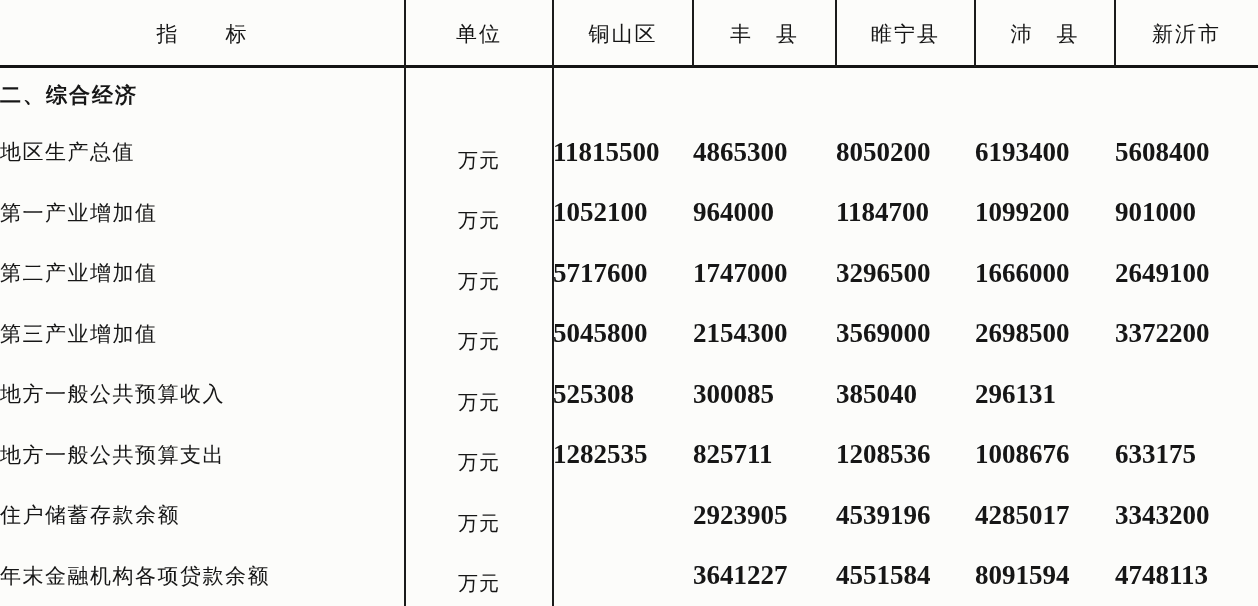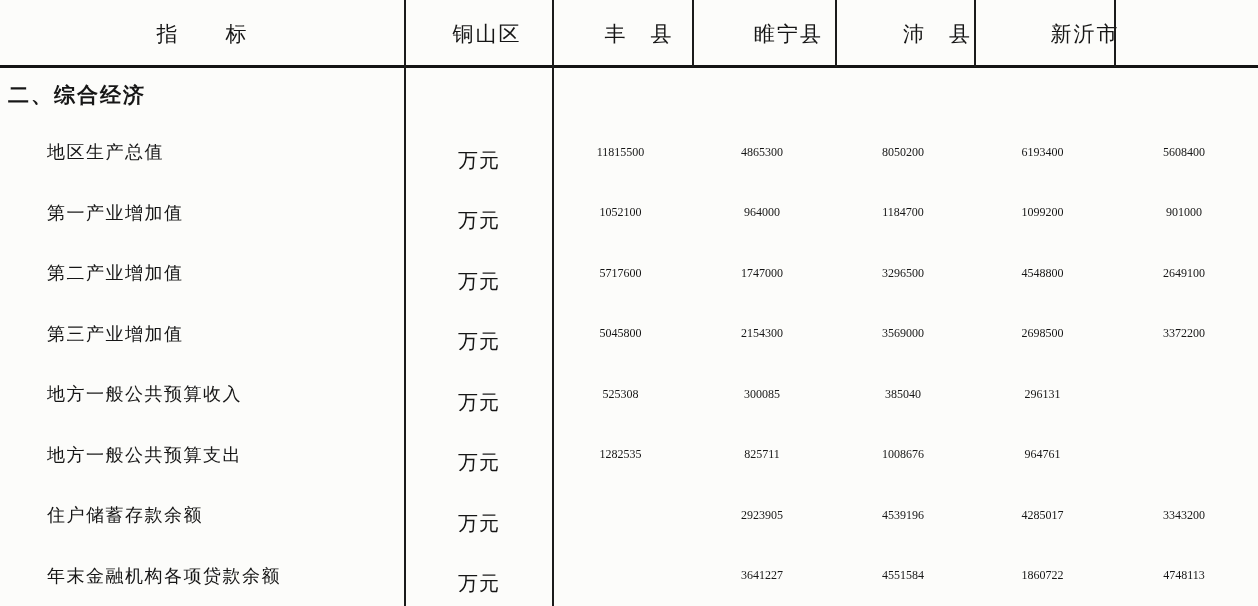--- a/index.html
+++ b/index.html
@@ -14,54 +14,53 @@
     background: #fcfcfa;
     color: #161616;
     font-family: "Liberation Serif", "DejaVu Serif", serif;
     overflow: hidden;
   }
   .row {
     display: grid;
     grid-template-columns: 405px 148px 140px 143px 139px 140px 143px;
     align-items: center;
   }
-  .thead-row   { height: 67px; gap: 8px; }
+  .thead-row   { height: 67px; }
   .section-row { height: 55px; }
   .data-row    { height: 60.5px; }
 
   .hcell {
     text-align: center;
     font-size: 21px;
     letter-spacing: 2px;
     white-space: pre;
   }
   .cell-ind {
-    padding-left: 47px;
-    font-size: 18px;
+    font-size: 21px;
     letter-spacing: 1.5px;
     white-space: pre;
   }
   .section-title {
-    padding-left: 8px;
+    padding-left: 0;
     font-family: "Liberation Sans", "DejaVu Sans", sans-serif;
     font-weight: 700;
     font-size: 21px;
     letter-spacing: 2px;
   }
   .cell-unit {
     text-align: center;
     font-size: 20px;
     letter-spacing: 1px;
     margin-top: 16px;
   }
   .cell-num {
-    text-align: center;
+    text-align: left;
     padding-right: 5px;
-    font-size: 12px;
-    font-weight: 400;
+    font-size: 27px;
+    font-weight: 700;
     font-variant-numeric: tabular-nums;
   }
 
   
   .vline {
     position: absolute;
     top: 0;
     width: 2px;
     background: #1b1b1b;
   }
@@ -82,20 +81,21 @@
     background: #141414;
   }
 </style>
 </head>
 <body>
 
 <div class="page">
 
   <div class="row thead-row">
     <div class="hcell">指　　标</div>
+    <div class="hcell">单位</div>
     <div class="hcell">铜山区</div>
     <div class="hcell">丰　县</div>
     <div class="hcell">睢宁县</div>
     <div class="hcell">沛　县</div>
     <div class="hcell">新沂市</div>
   </div>
 
   <div class="row section-row">
     <div class="section-title">二、综合经济</div>
     <div></div>
@@ -126,21 +126,21 @@
       <div class="cell-num">1099200</div>
       <div class="cell-num">901000</div>
     </div>
 
     <div class="row data-row">
       <div class="cell-ind">第二产业增加值</div>
       <div class="cell-unit">万元</div>
       <div class="cell-num">5717600</div>
       <div class="cell-num">1747000</div>
       <div class="cell-num">3296500</div>
-      <div class="cell-num">4548800</div>
+      <div class="cell-num">1666000</div>
       <div class="cell-num">2649100</div>
     </div>
 
     <div class="row data-row">
       <div class="cell-ind">第三产业增加值</div>
       <div class="cell-unit">万元</div>
       <div class="cell-num">5045800</div>
       <div class="cell-num">2154300</div>
       <div class="cell-num">3569000</div>
       <div class="cell-num">2698500</div>
@@ -154,41 +154,42 @@
       <div class="cell-num">300085</div>
       <div class="cell-num">385040</div>
       <div class="cell-num">296131</div>
     </div>
 
     <div class="row data-row">
       <div class="cell-ind">地方一般公共预算支出</div>
       <div class="cell-unit">万元</div>
       <div class="cell-num">1282535</div>
       <div class="cell-num">825711</div>
+      <div class="cell-num">1208536</div>
       <div class="cell-num">1008676</div>
-      <div class="cell-num">964761</div>
+      <div class="cell-num">633175</div>
     </div>
 
     <div class="row data-row">
       <div class="cell-ind">住户储蓄存款余额</div>
       <div class="cell-unit">万元</div>
       <div class="cell-num"></div>
       <div class="cell-num">2923905</div>
       <div class="cell-num">4539196</div>
       <div class="cell-num">4285017</div>
       <div class="cell-num">3343200</div>
     </div>
 
     <div class="row data-row">
       <div class="cell-ind">年末金融机构各项贷款余额</div>
       <div class="cell-unit">万元</div>
       <div class="cell-num"></div>
       <div class="cell-num">3641227</div>
       <div class="cell-num">4551584</div>
-      <div class="cell-num">1860722</div>
+      <div class="cell-num">8091594</div>
       <div class="cell-num">4748113</div>
     </div>
   </div>
 
   <div class="hline-header"></div>
   <div class="vline full v-1"></div>
   <div class="vline full v-2"></div>
   <div class="vline head v-3"></div>
   <div class="vline head v-4"></div>
   <div class="vline head v-5"></div>

